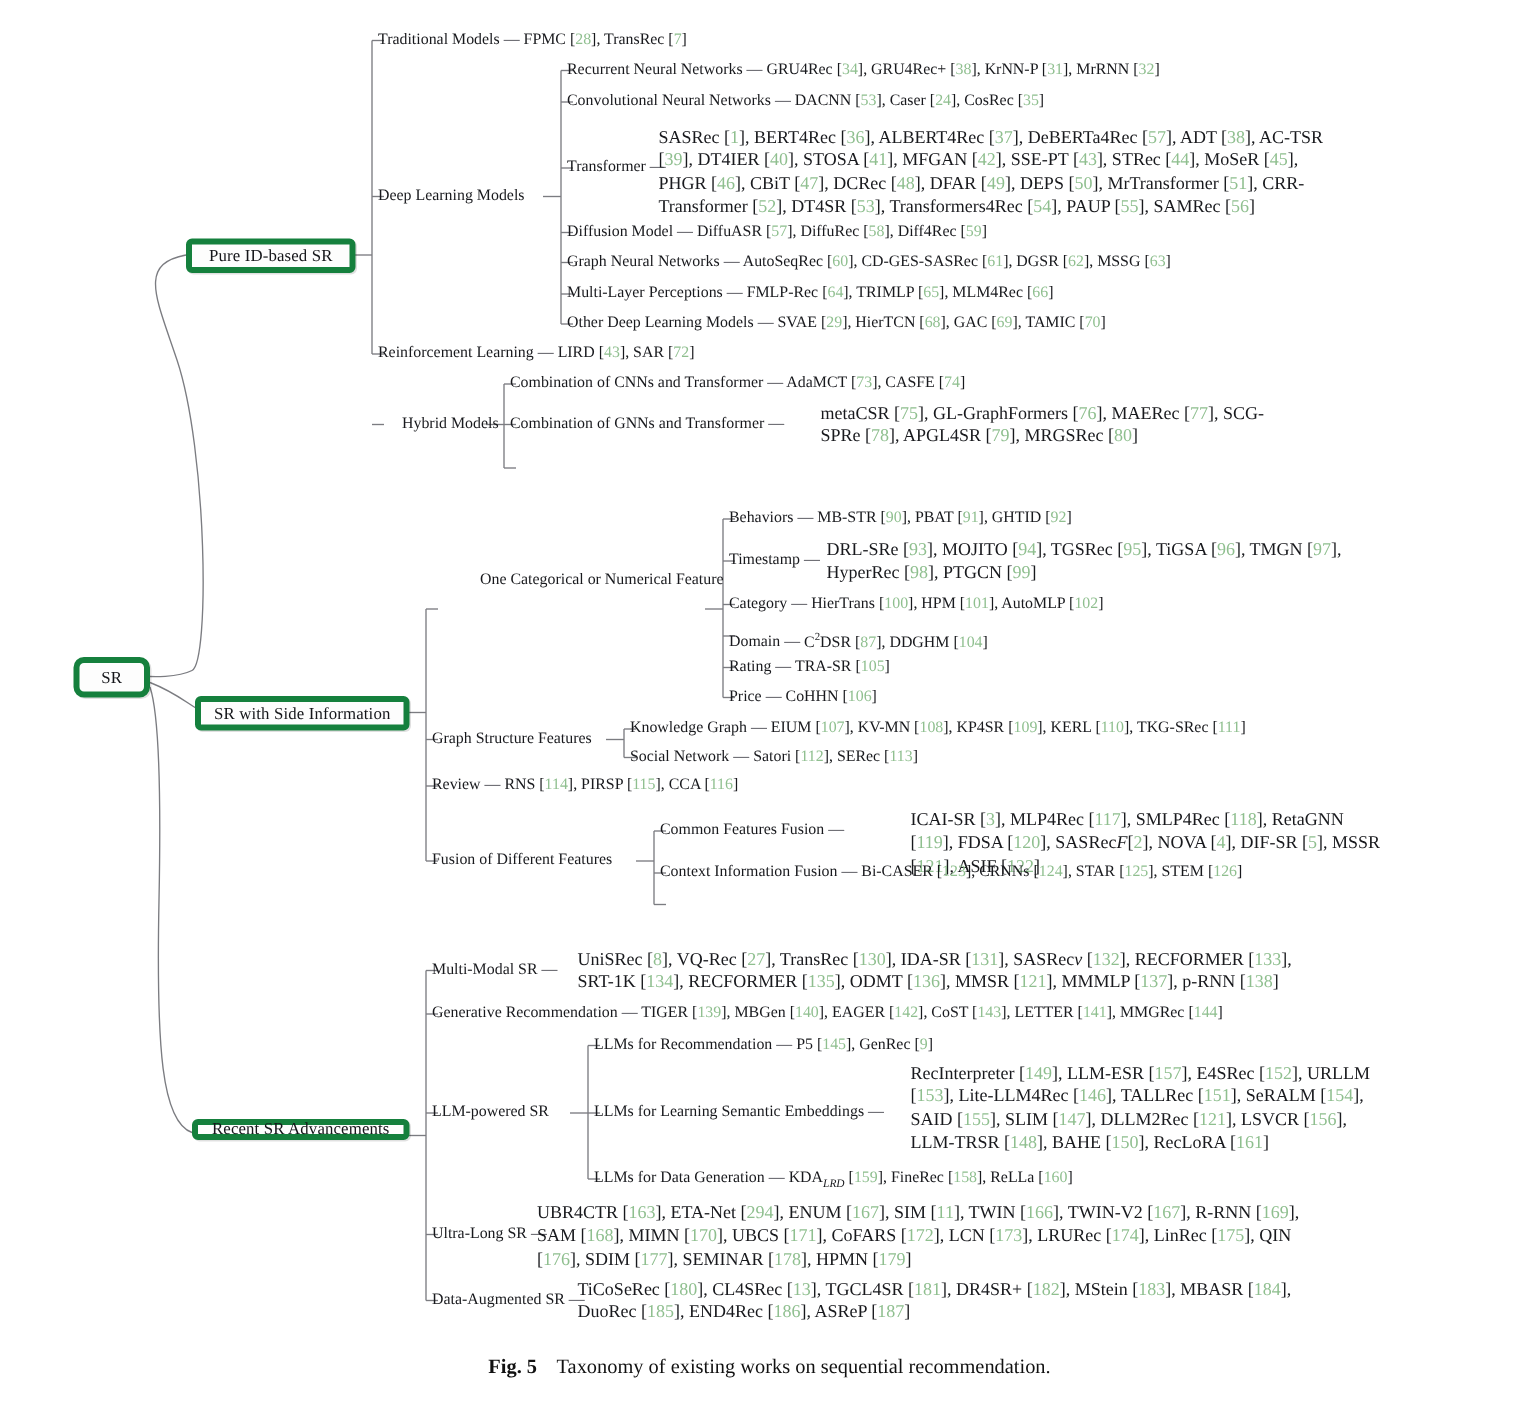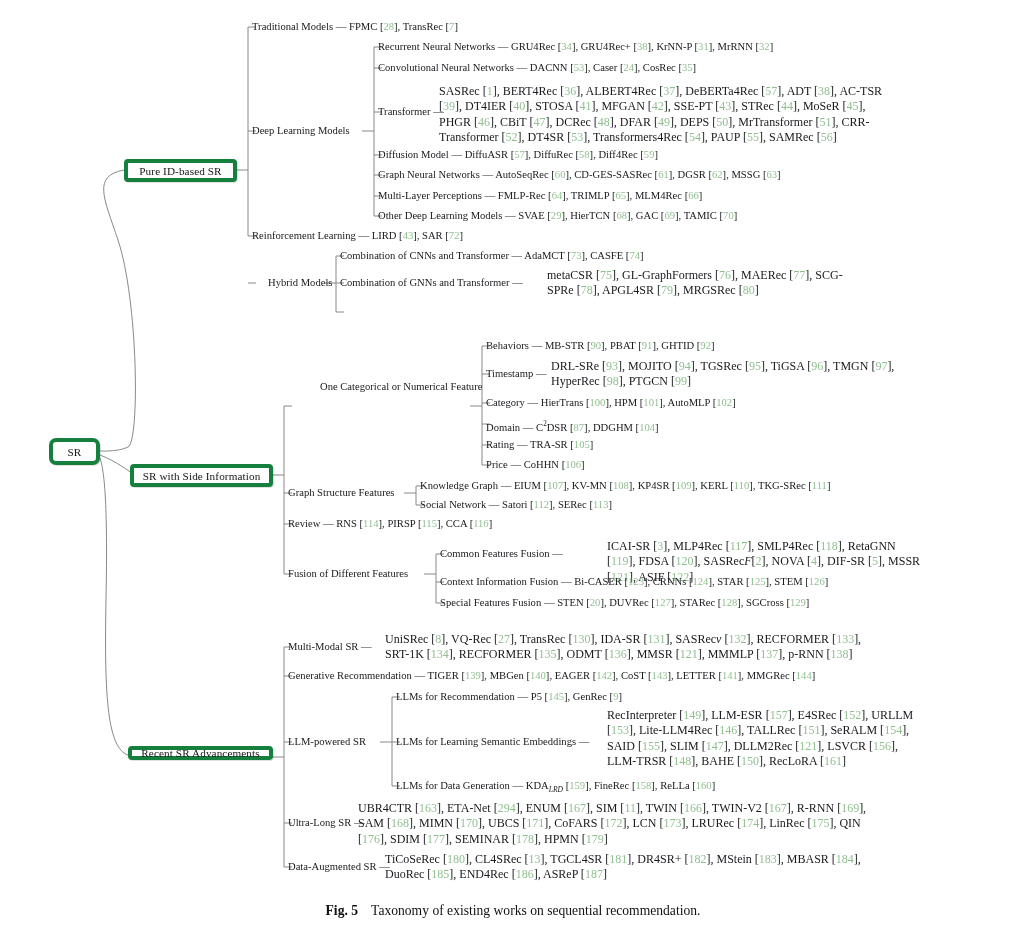--- a/index.html
+++ b/index.html
@@ -279,24 +279,20 @@
   <div class="leaf" style="left:607px;top:539px;width:318px;">
     ICAI-SR [<span class="cite">3</span>], MLP4Rec [<span class="cite">117</span>], SMLP4Rec [<span class="cite">118</span>], RetaGNN [<span class="cite">119</span>], FDSA
     [<span class="cite">120</span>], SASRec<span class="it">F</span>[<span class="cite">2</span>], NOVA [<span class="cite">4</span>], DIF-SR [<span class="cite">5</span>], MSSR [<span class="cite">121</span>], ASIF [<span class="cite">122</span>]
   </div>
 
   <div class="lbl" style="left:440px;top:575px;">
     <span>Context Information Fusion</span>
     <span class="dash"> — </span><span>Bi-CASER [<span class="cite">123</span>], CRNNs [<span class="cite">124</span>], STAR [<span class="cite">125</span>], STEM [<span class="cite">126</span>]</span>
   </div>
 
-  <div class="lbl" style="left:440px;top:596px;">
-    <span>Special Features Fusion</span>
-    <span class="dash"> — </span><span>STEN [<span class="cite">20</span>], DUVRec [<span class="cite">127</span>], STARec [<span class="cite">128</span>], SGCross [<span class="cite">129</span>]</span>
-  </div>
 
   <div class="lbl" style="left:288px;top:640px;">
     <span>Multi-Modal SR</span>
     <span class="dash"> — </span>
   </div>
   <div class="leaf" style="left:385px;top:632px;width:480px;">
     UniSRec [<span class="cite">8</span>], VQ-Rec [<span class="cite">27</span>], TransRec [<span class="cite">130</span>], IDA-SR [<span class="cite">131</span>], SASRec<span class="it">v</span> [<span class="cite">132</span>], RECFORMER [<span class="cite">133</span>],
     SRT-1K [<span class="cite">134</span>], RECFORMER [<span class="cite">135</span>], ODMT [<span class="cite">136</span>], MMSR [<span class="cite">121</span>], MMMLP [<span class="cite">137</span>], p-RNN [<span class="cite">138</span>]
   </div>
 

